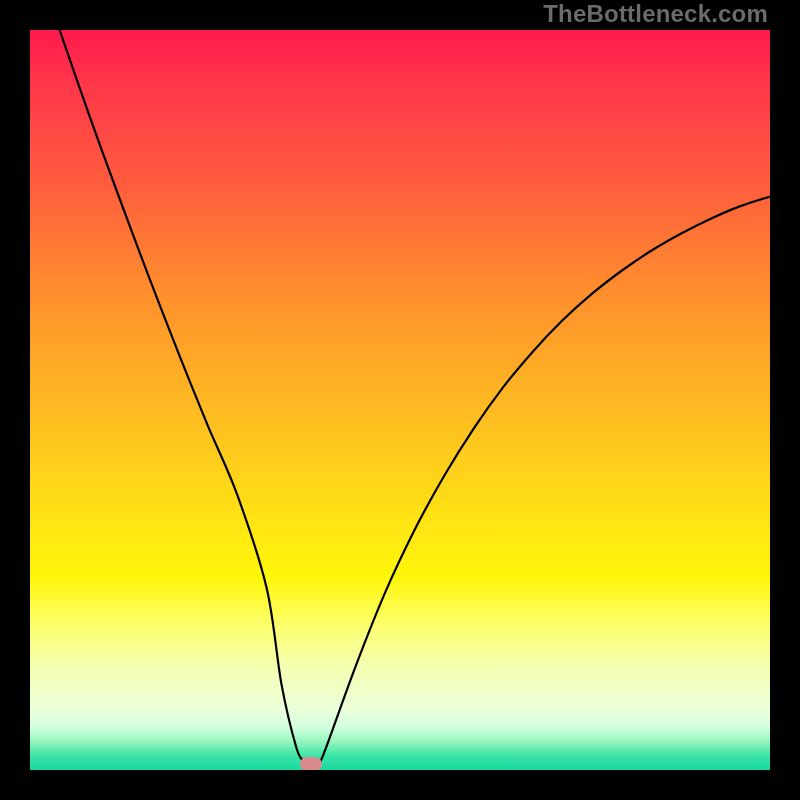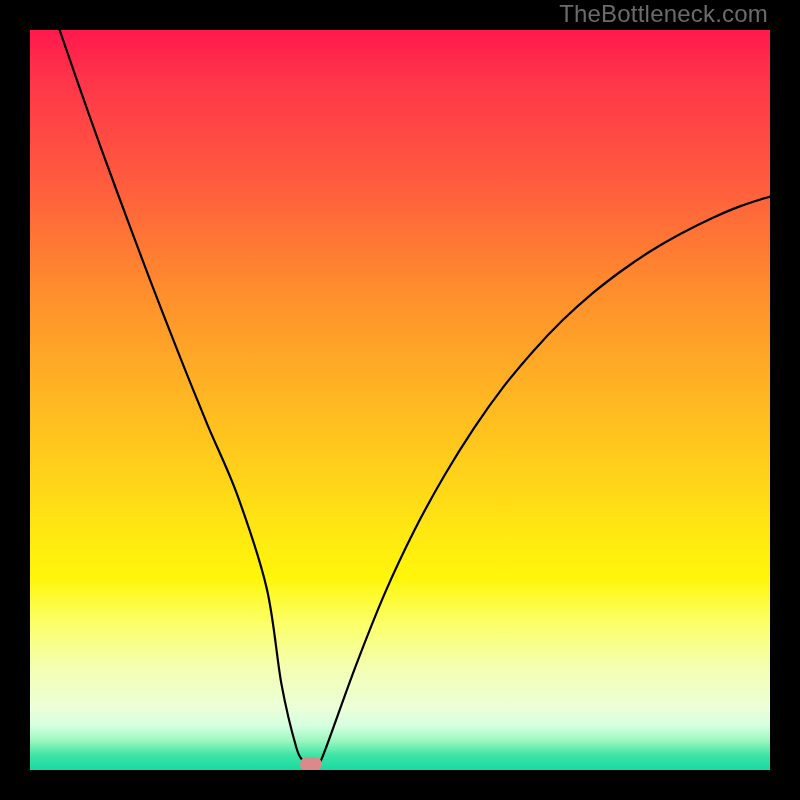--- a/index.html
+++ b/index.html
@@ -42,21 +42,21 @@
       #18d9a2 100%
     );
     overflow: hidden;
   }
   .watermark {
     position: absolute;
     top: 0px;
     right: 32px;
     color: #6b6b6b;
     font-size: 24px;
-    font-weight: 400;
+    font-weight: 700;
     letter-spacing: 0.2px;
     user-select: none;
   }
   .marker {
     position: absolute;
     width: 22px;
     height: 14px;
     border-radius: 7px;
     background: #d98b8b;
     transform: translate(-50%, -50%);

